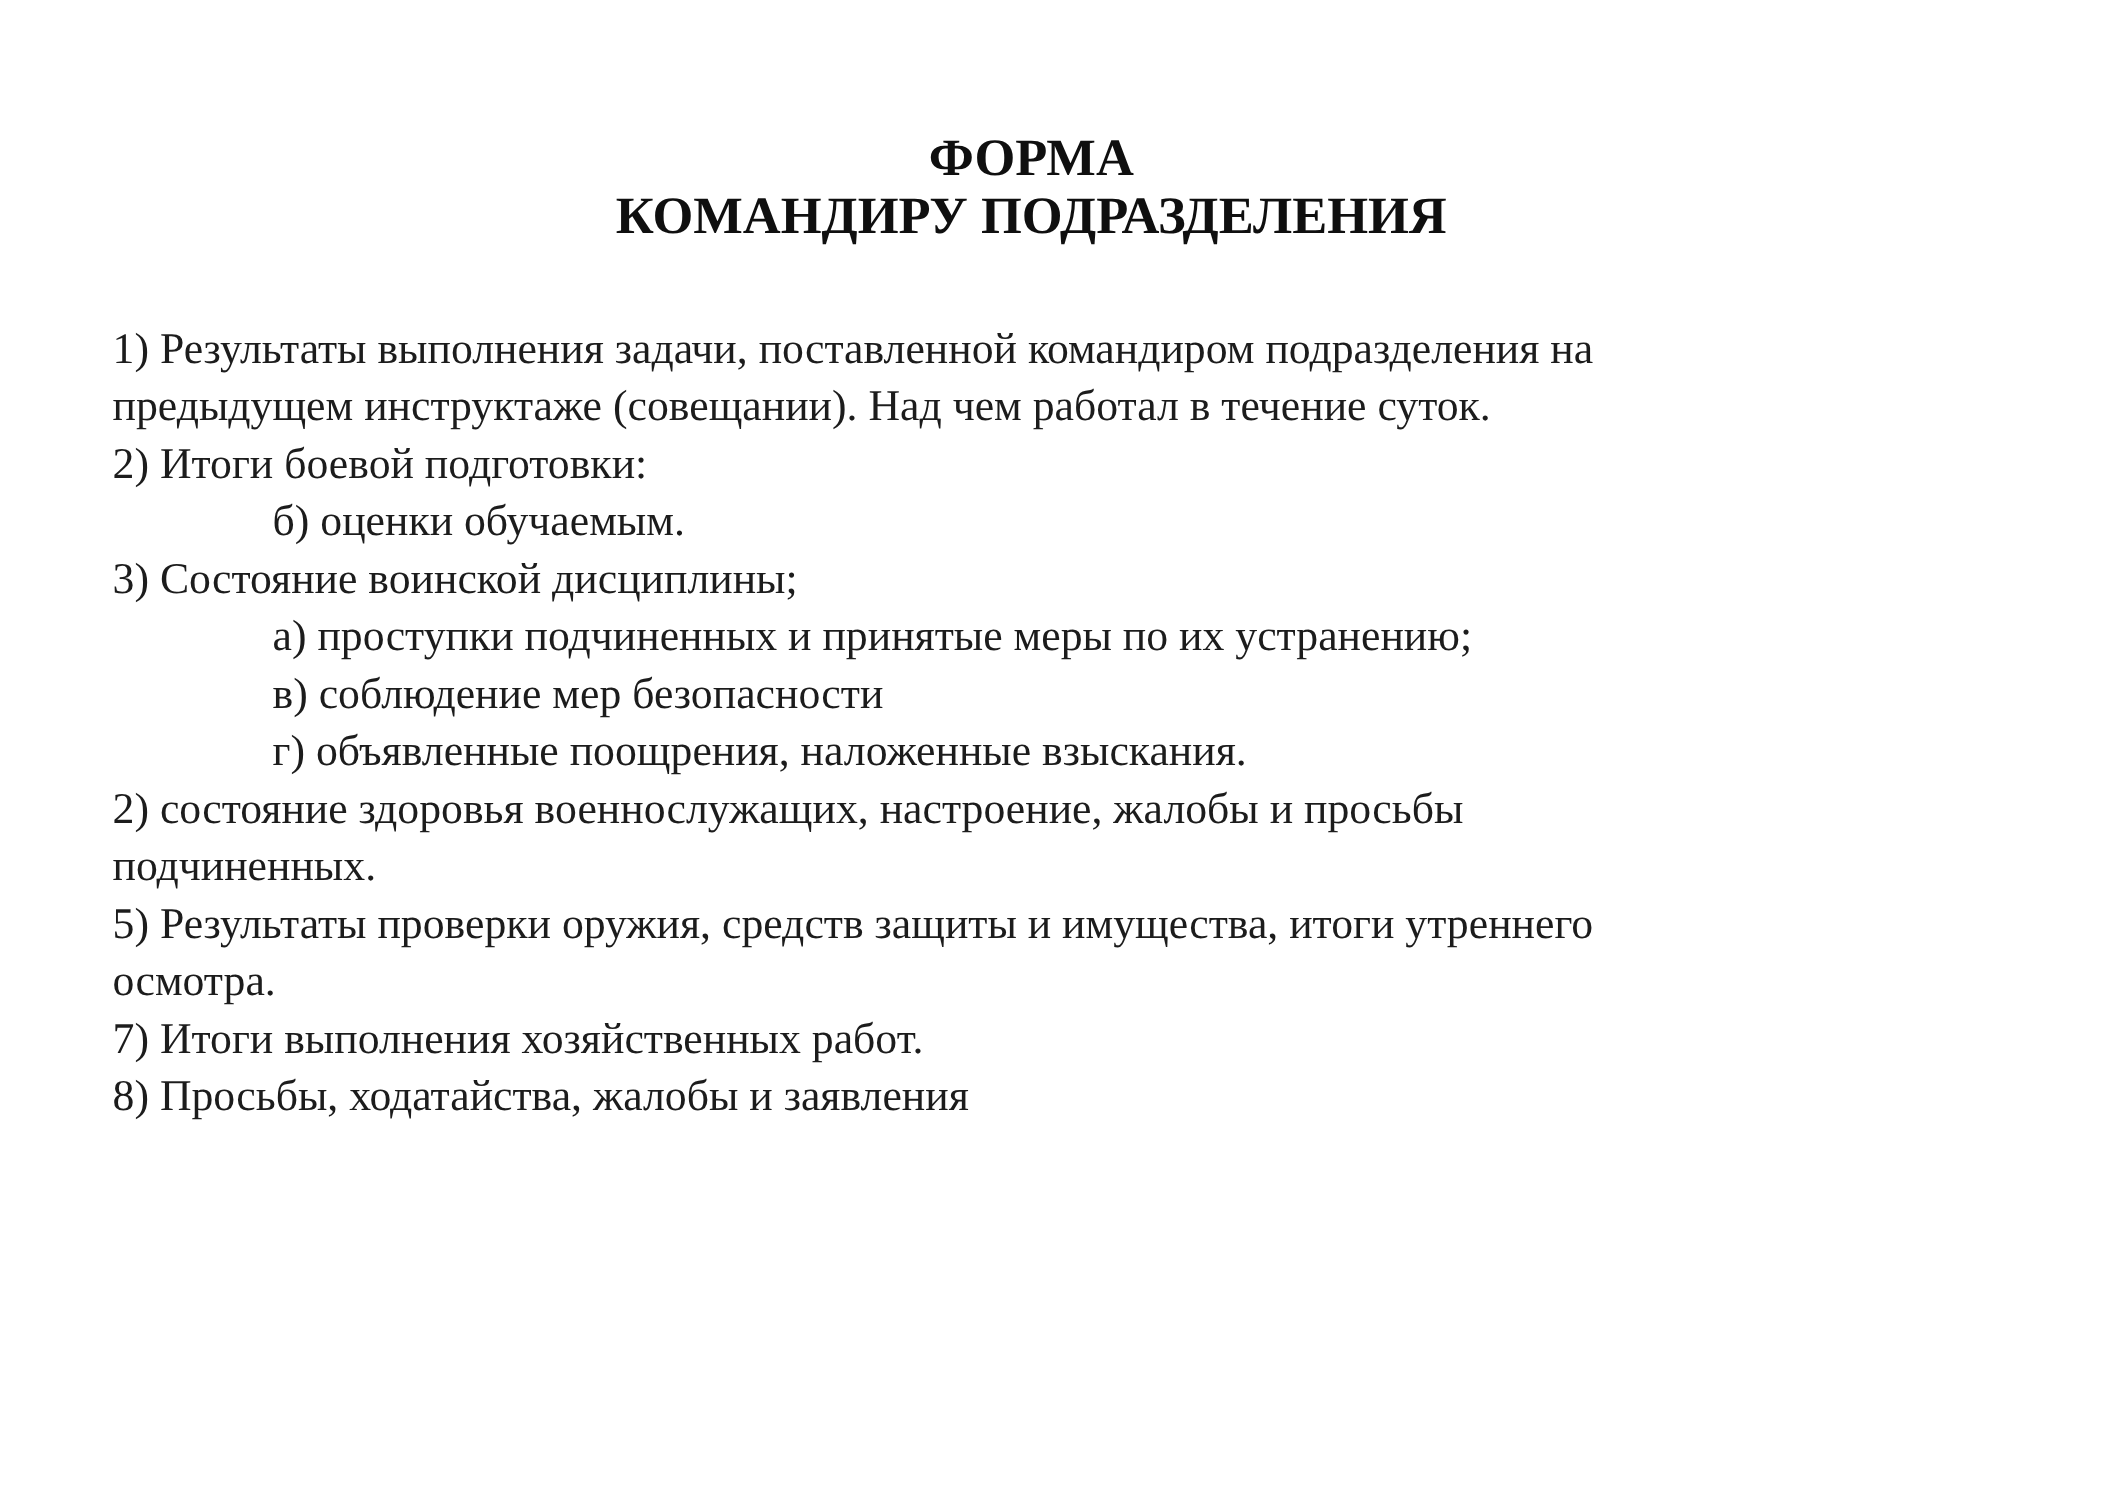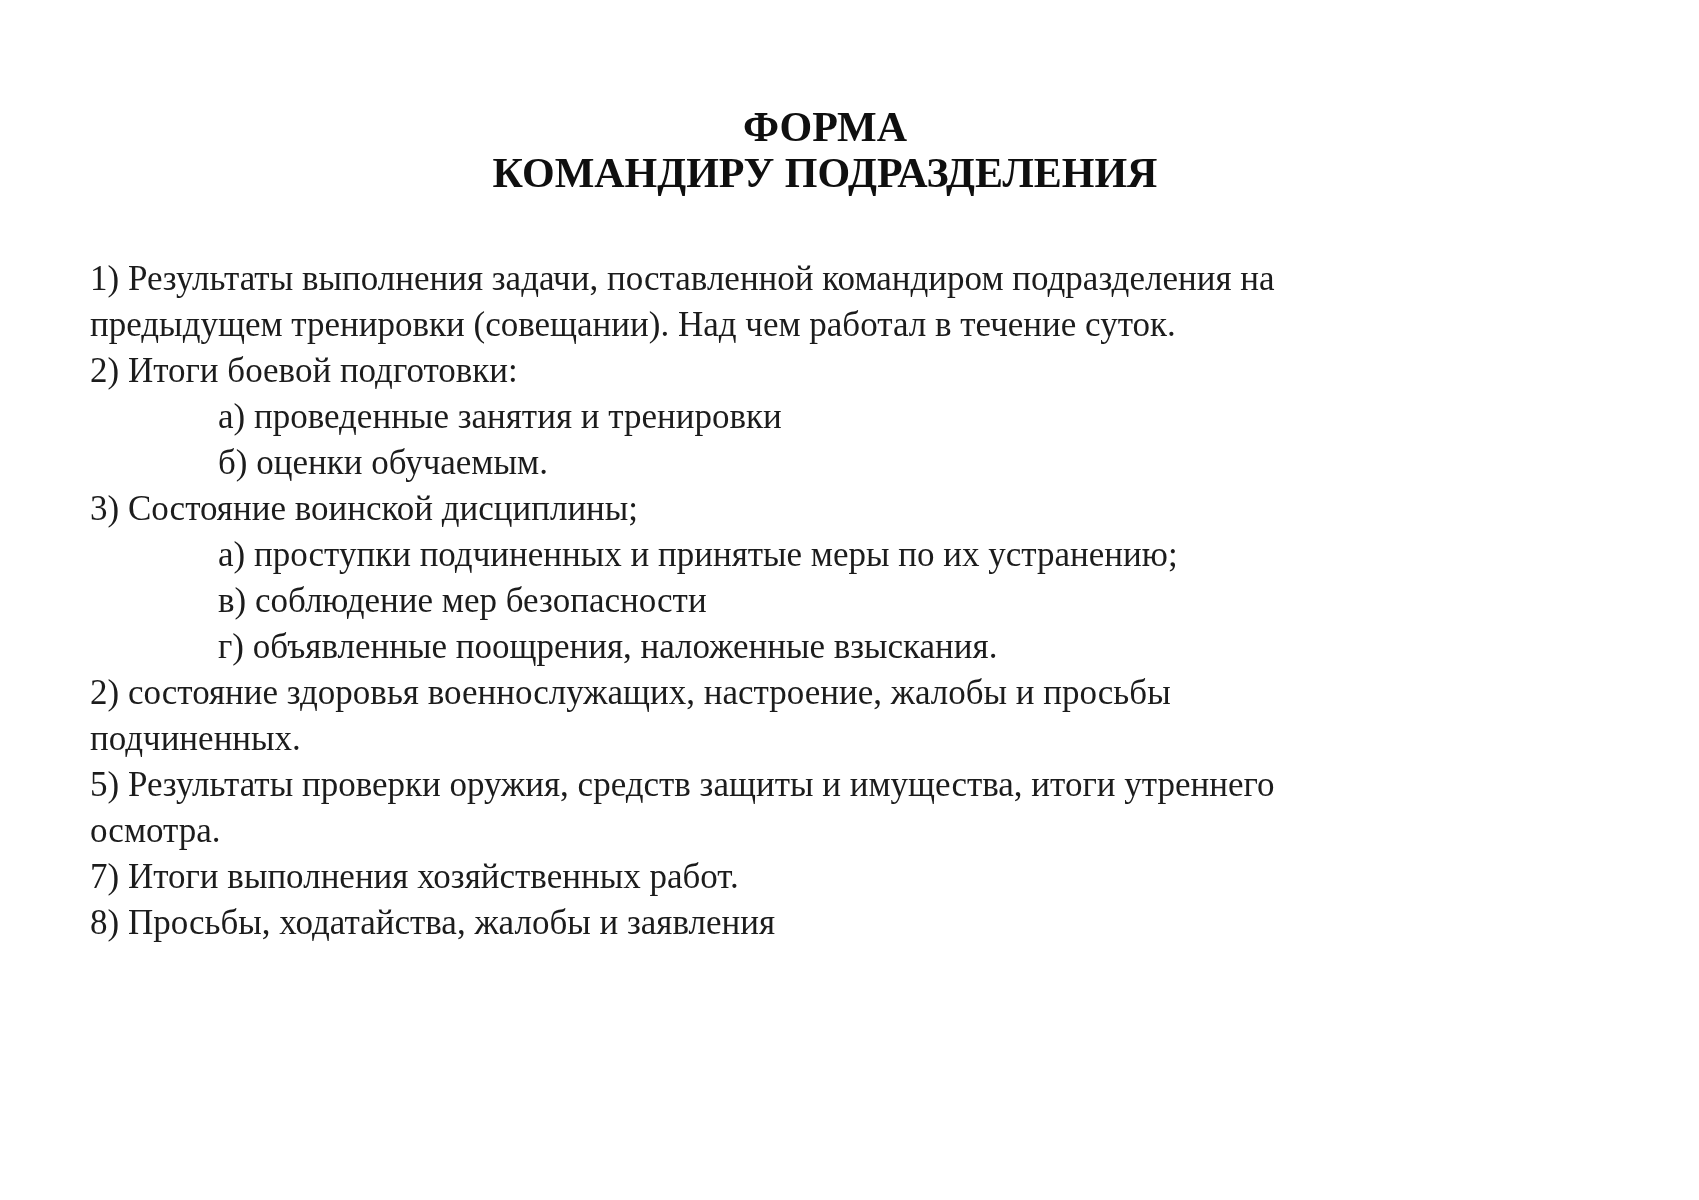--- a/index.html
+++ b/index.html
@@ -63,23 +63,22 @@
 
 <div class="page">
 
   <div class="title-block">
     <div class="title-line">ФОРМА</div>
     <div class="title-line">КОМАНДИРУ ПОДРАЗДЕЛЕНИЯ</div>
   </div>
 
   <div class="content">
     <div class="line">1) Результаты выполнения задачи, поставленной командиром подразделения на</div>
-    <div class="line">предыдущем тренировки (совещании). Над чем работал в течение суток.</div>
+    <div class="line">предыдущем инструктаже (совещании). Над чем работал в течение суток.</div>
     <div class="line">2) Итоги боевой подготовки:</div>
-    <div class="line indent">а) проведенные занятия и тренировки</div>
     <div class="line indent">б) оценки обучаемым.</div>
     <div class="line">3) Состояние воинской дисциплины;</div>
     <div class="line indent">а) проступки подчиненных и принятые меры по их устранению;</div>
     <div class="line indent">в) соблюдение мер безопасности</div>
     <div class="line indent">г) объявленные поощрения, наложенные взыскания.</div>
     <div class="line">2) состояние здоровья военнослужащих, настроение, жалобы и просьбы</div>
     <div class="line">подчиненных.</div>
     <div class="line">5) Результаты проверки оружия, средств защиты и имущества, итоги утреннего</div>
     <div class="line">осмотра.</div>
     <div class="line">7) Итоги выполнения хозяйственных работ.</div>

